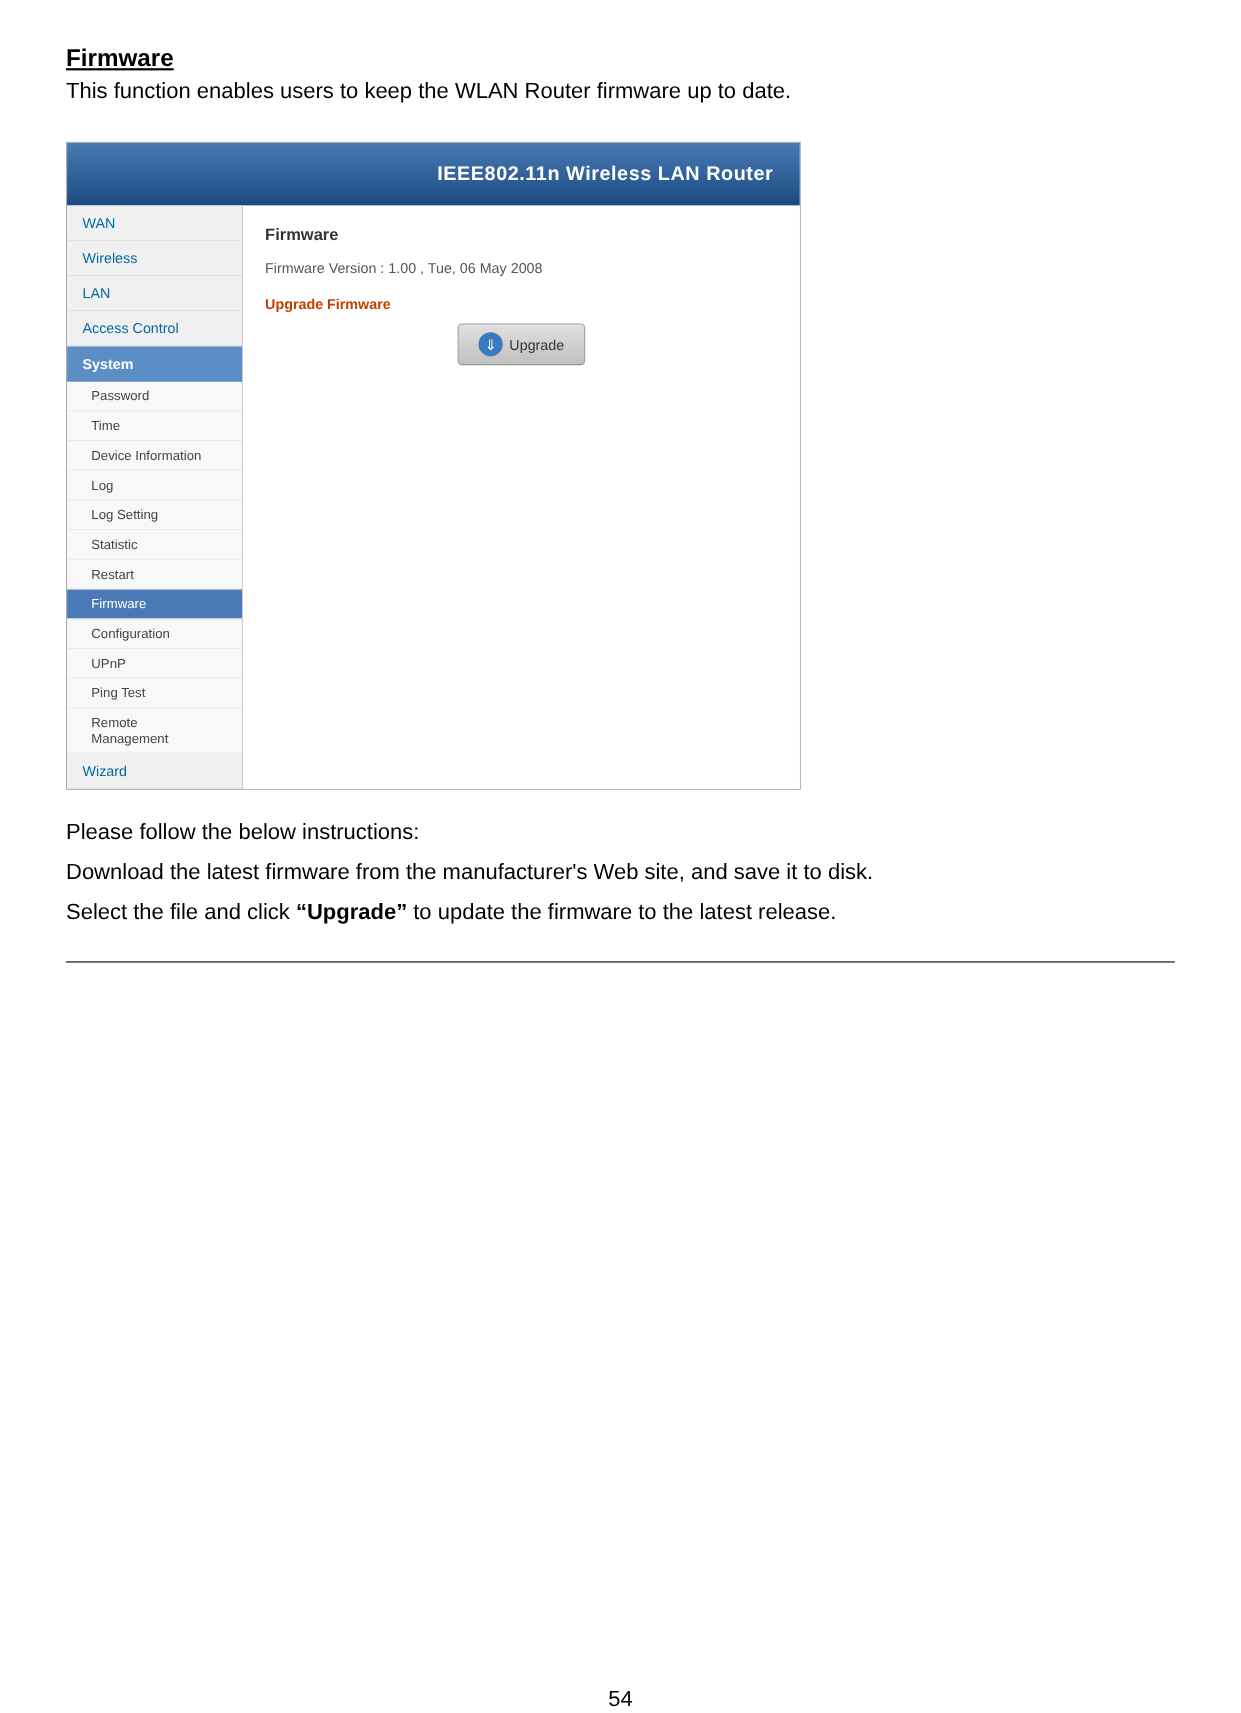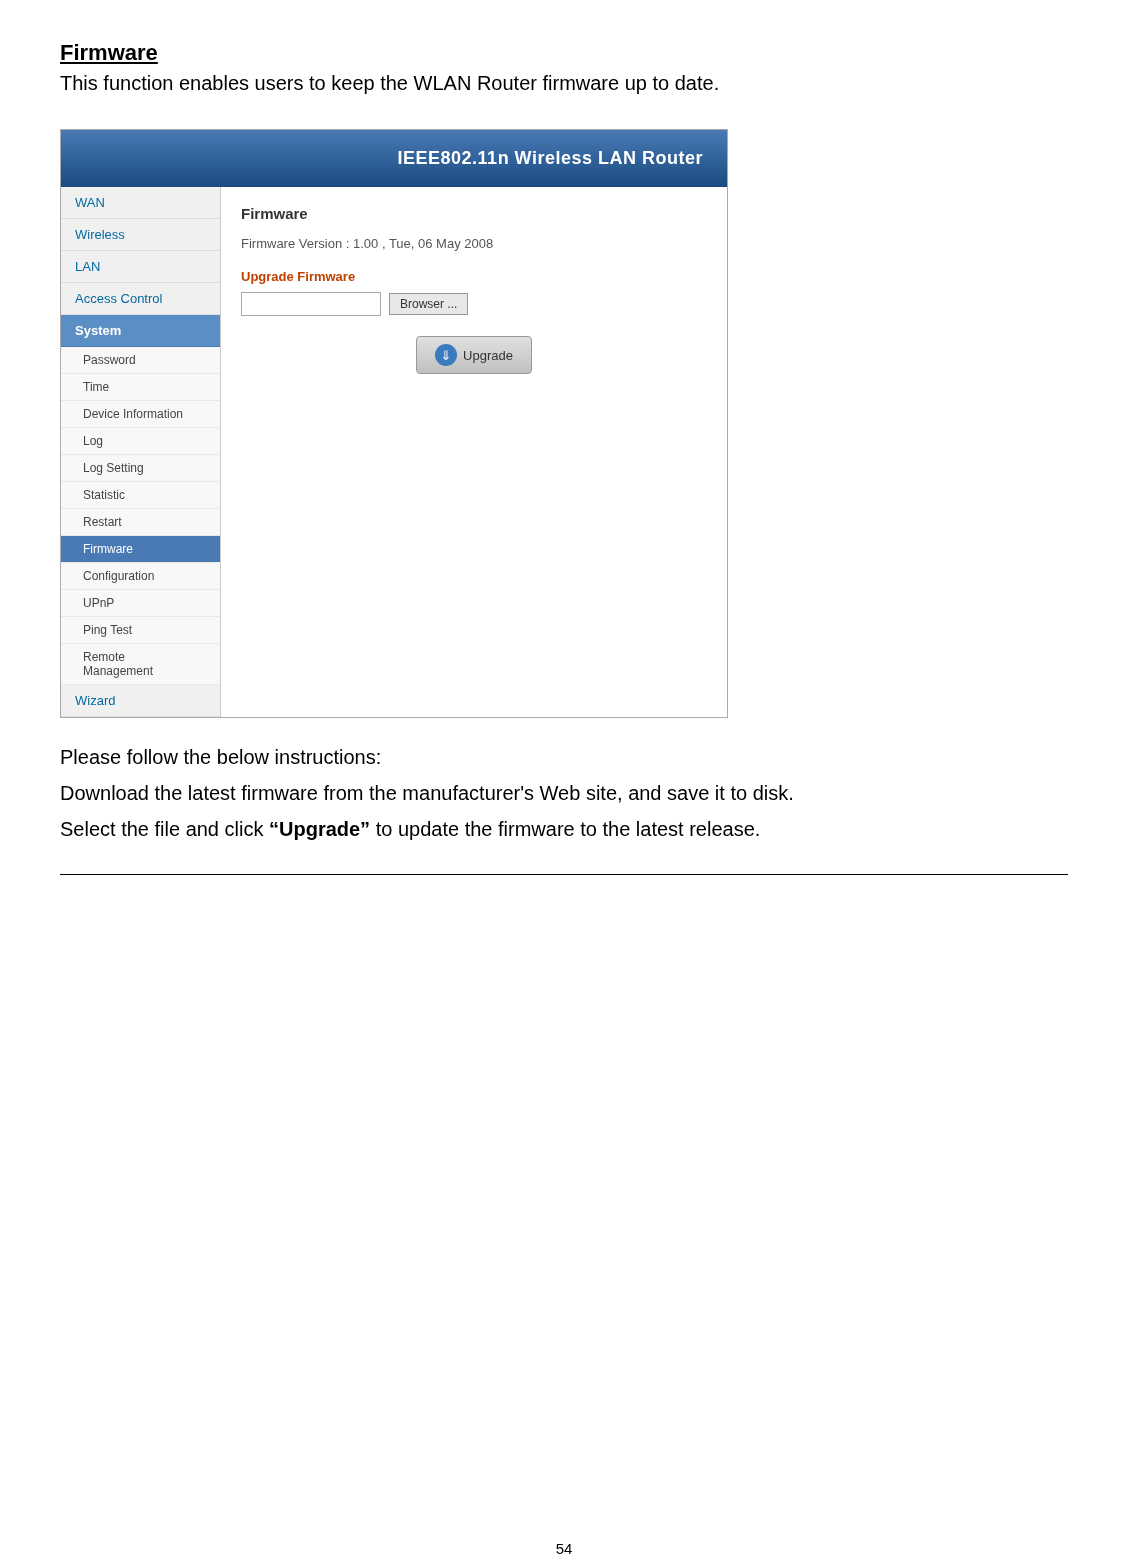--- a/index.html
+++ b/index.html
@@ -184,21 +184,21 @@
     .instruction-line strong {
       font-weight: bold;
     }
 
     
     .page-number {
       position: absolute;
       bottom: 40px;
       left: 50%;
       transform: translateX(-50%);
-      font-size: 15px;
+      font-size: 20px;
       color: #000;
     }
 
     .page-wrapper {
       position: relative;
       min-height: 1557px;
     }
 
     hr.bottom-line {
       border: none;
@@ -263,24 +263,20 @@
       </div>
 
       <div class="content-area">
 
         <div class="content-section-title">Firmware</div>
 
         <div class="firmware-version">Firmware Version : 1.00 , Tue, 06 May 2008</div>
 
         <div class="upgrade-label">Upgrade Firmware</div>
 
-        <div class="upgrade-row">
-          <div class="file-input-box"></div>
-          <button class="browse-button">Browser ...</button>
-        </div>
 
         <div class="upgrade-btn-row">
           <button class="upgrade-button">
             <span class="upgrade-icon">⇓</span>
             <span>Upgrade</span>
           </button>
         </div>
 
       </div>
     </div>

